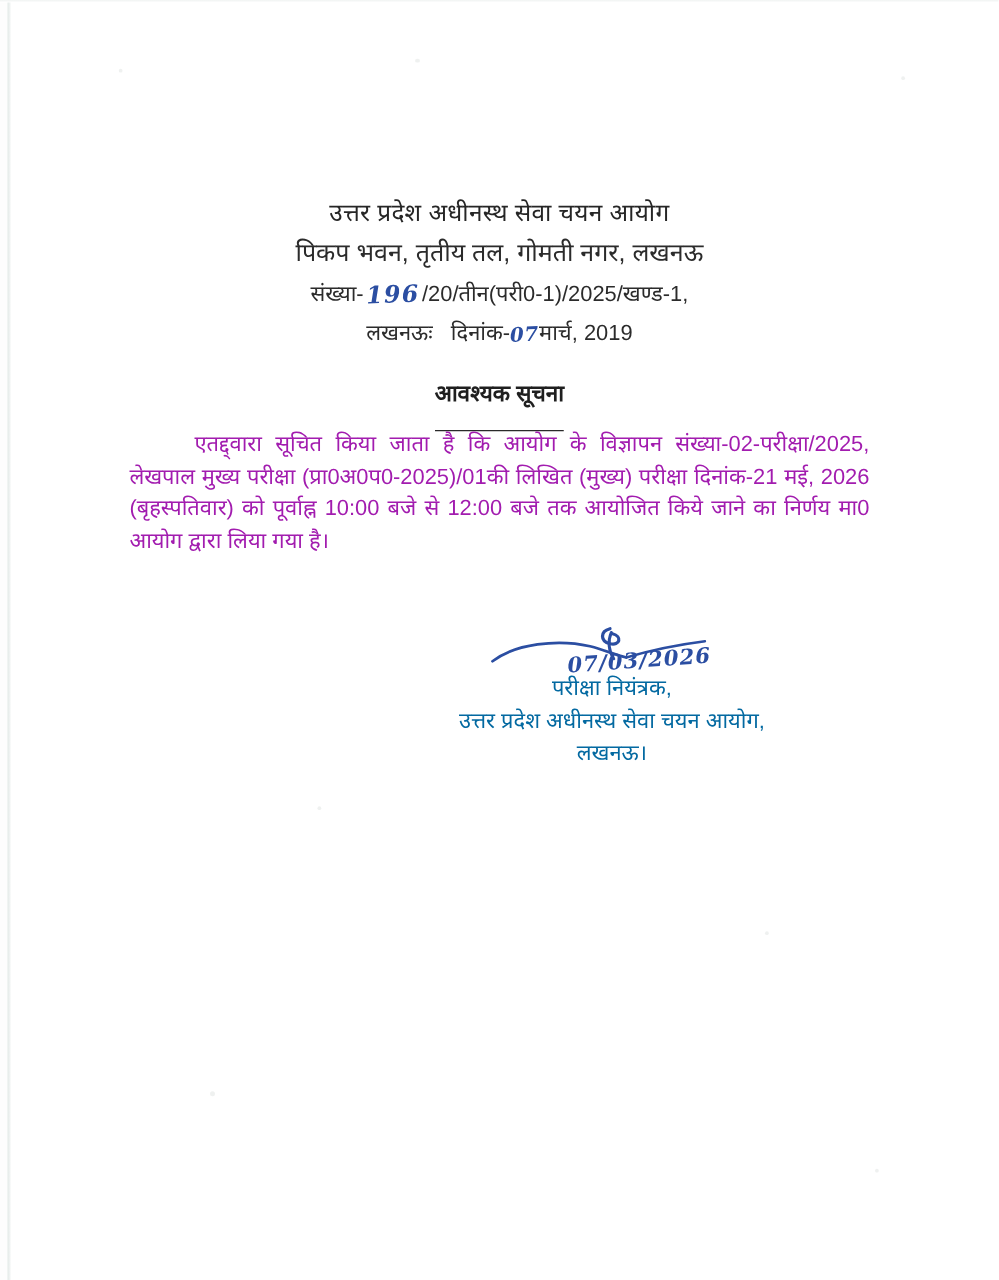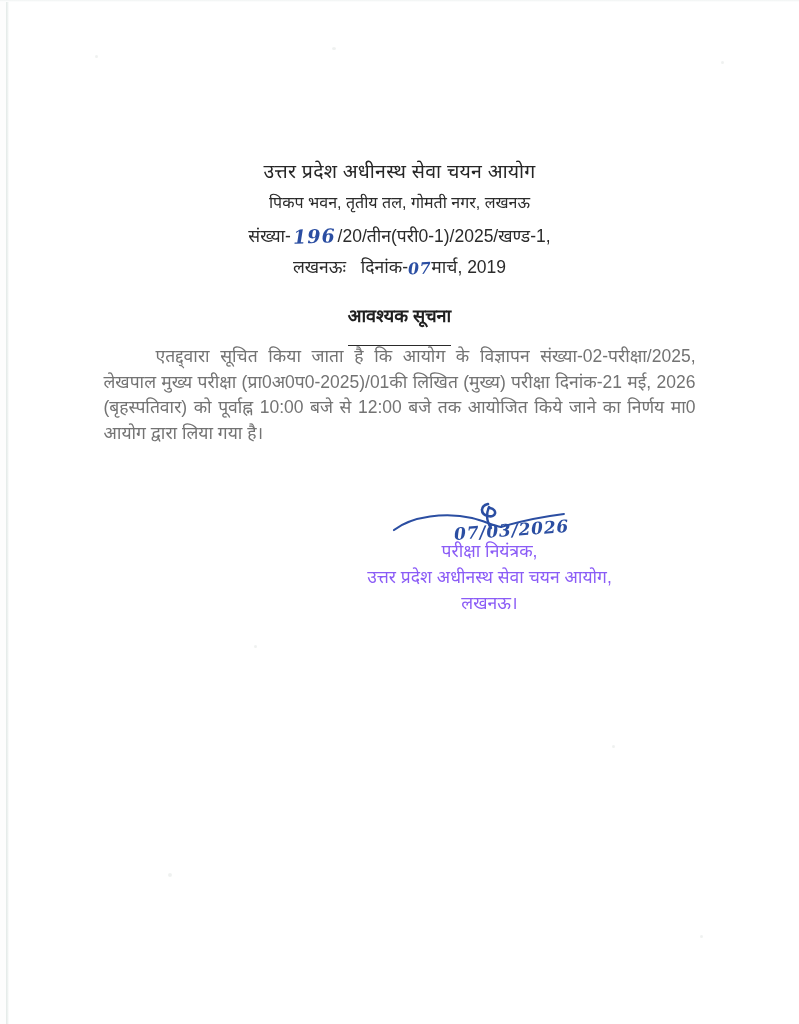--- a/index.html
+++ b/index.html
@@ -68,21 +68,21 @@
 
   .org-title {
     font-size: 19.5px;
     font-weight: normal;
     letter-spacing: .2px;
     margin-top: 158px;
     line-height: 26px;
   }
 
   .org-address {
-    font-size: 16px;
+    font-size: 20px;
     line-height: 26px;
     margin-top: 6px;
     color: #2b2b2b;
   }
 
   .ref-line {
     font-size: 17.5px;
     line-height: 26px;
     margin-top: 6px;
     color: #2b2b2b;
@@ -130,21 +130,21 @@
   .subject span {
     border-bottom: 1.6px solid #2a2a2a;
     padding-bottom: 19px;
   }
 
   .body-block {
     margin: 17px auto 0 auto;
     width: 592px;
     font-size: 17.5px;
     line-height: 25.5px;
-    color: #737373;
+    color: #a21caf;
     text-align: justify;
     text-justify: inter-word;
   }
   .body-block p {
     margin: 0;
     text-indent: 52px;
     text-align: justify;
   }
   .body-block p .lastline { }
 
@@ -180,21 +180,21 @@
     font-style: italic;
     font-weight: bold;
     font-size: 17px;
     letter-spacing: .8px;
     transform: rotate(-4deg);
     white-space: nowrap;
   }
   .sign-line {
     font-size: 17.5px;
     line-height: 26px;
-    color: #8b5cf6;
+    color: #0369a1;
     white-space: nowrap;
   }
   .sign-line.first {
     margin-top: -6px;
   }
 </style>
 </head>
 <body>
 
 <div class="page">

